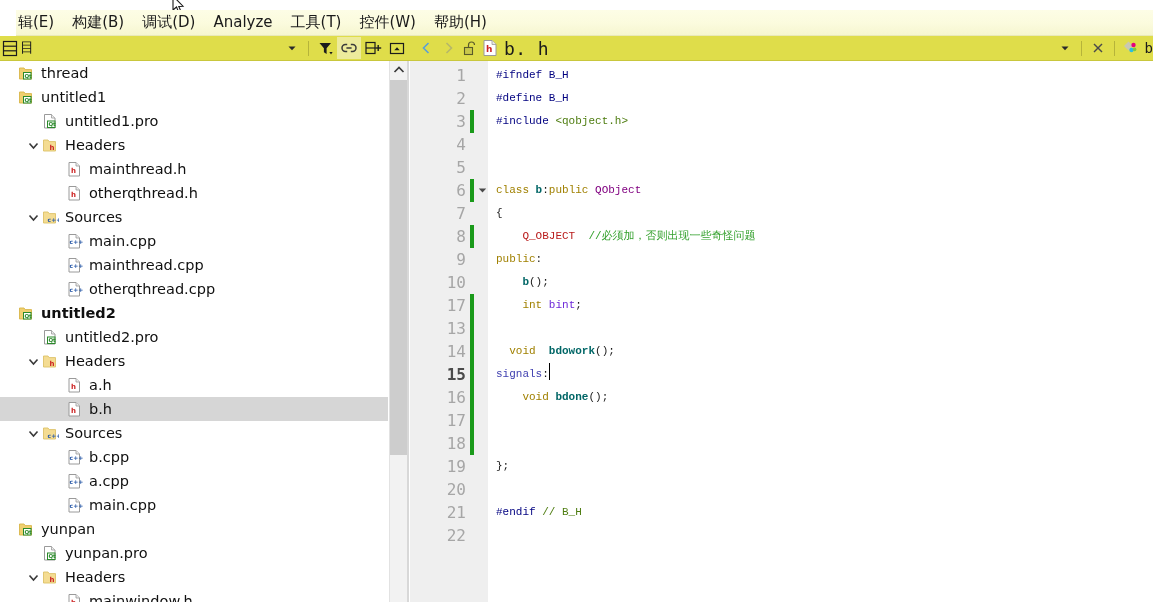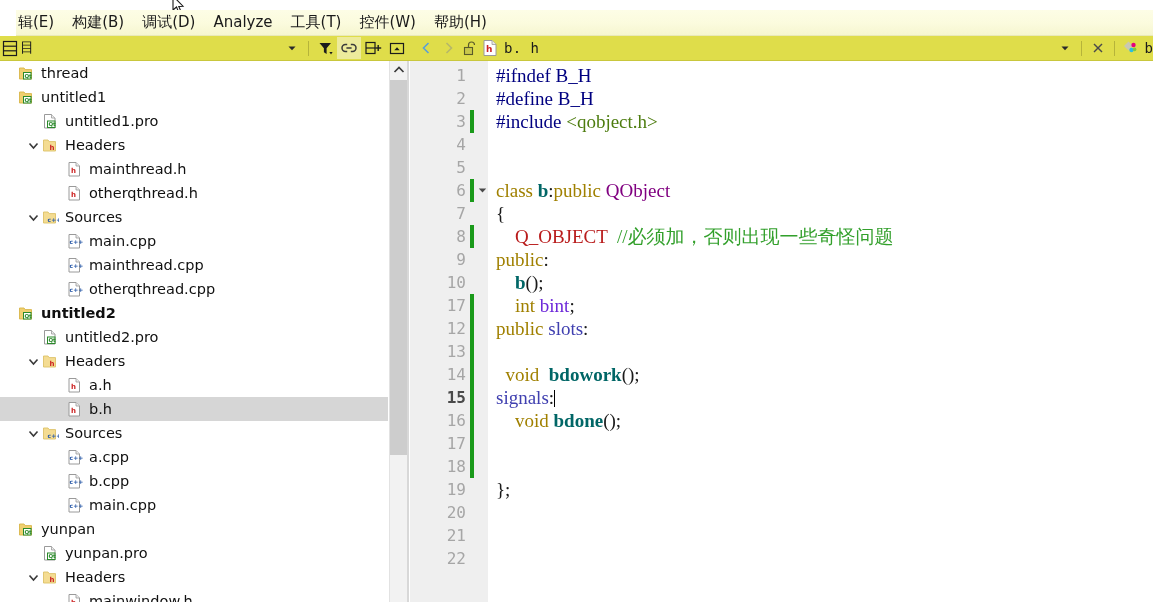--- a/index.html
+++ b/index.html
@@ -82,21 +82,21 @@
   .tb-right {
     flex: 1; display: flex; align-items: center;
     height: 25px; padding-left: 6px;
   }
   .nav-arrow { width: 22px; height: 22px; display: flex; align-items: center; justify-content: center; }
   .fileicon-h {
     width: 14px; height: 16px; position: relative;
     margin-left: 2px;
   }
   .tb-filename {
-    font-size: 14px; color: #1b1b1b; margin-left: 7px;
+    font-size: 18px; color: #1b1b1b; margin-left: 7px;
     font-family: "DejaVu Sans Mono", monospace;
     letter-spacing: 0.4px;
   }
   .tb-dropdown-spacer { flex: 1; }
   .tb-symbol-label {
     font-size: 14px; color: #1b1b1b; margin-left: 2px;
     font-family: "DejaVu Sans Mono", monospace;
   }
 
   
@@ -181,25 +181,25 @@
   .cline.current .lnum { color: #4a4a4a; font-weight: bold; }
   .chgmark {
     width: 4px; height: 23px; margin-left: 4px; flex: 0 0 auto;
   }
   .chgmark.on { background: #1a9a1a; }
   .foldbox {
     width: 16px; height: 23px; flex: 0 0 auto;
     display: flex; align-items: center; justify-content: center;
   }
   .ctext {
-    font-size: 19px;
+    font-size: 11px;
     line-height: 23px;
     white-space: pre;
     padding-left: 6px;
-    font-family: Liberation Serif, serif;
+    font-family: Liberation Mono, monospace;
   }
   
   .tk-pre    { color: #000080; }
   .tk-str    { color: #4d7c0f; }
   .tk-cmt    { color: #33a02c; }
   .tk-kw     { color: #a08000; }
   .tk-type   { color: #800080; }
   .tk-fn     { color: #006666; font-weight: bold; }
   .tk-var    { color: #6d28d9; }
   .tk-plain  { color: #1a1a1a; }
@@ -506,31 +506,31 @@
         <span class="tree-label">Sources</span>
       </div>
       <div class="tree-row">
         <span style="display: inline-block; flex: 0 0 auto; width: 48px;"></span>
         <span class="chevron"></span>
         <span class="tree-icon"><svg width="17" height="17" viewBox="0 0 17 17">
             <path d="M3 1.5 L10 1.5 L13.5 5 L13.5 15 L3 15 Z" fill="#ffffff" stroke="#9a9a9a" stroke-width="1"></path>
             <path d="M10 1.5 L10 5 L13.5 5" fill="#ececec" stroke="#9a9a9a" stroke-width="0.8"></path>
             <text x="3.6" y="11.4" font-family="DejaVu Sans, sans-serif" font-size="6" font-weight="bold" fill="#2a5aa8">c++</text>
           </svg></span>
+        <span class="tree-label">b.cpp</span>
+      </div>
+      <div class="tree-row">
+        <span style="display: inline-block; flex: 0 0 auto; width: 48px;"></span>
+        <span class="chevron"></span>
+        <span class="tree-icon"><svg width="17" height="17" viewBox="0 0 17 17">
+            <path d="M3 1.5 L10 1.5 L13.5 5 L13.5 15 L3 15 Z" fill="#ffffff" stroke="#9a9a9a" stroke-width="1"></path>
+            <path d="M10 1.5 L10 5 L13.5 5" fill="#ececec" stroke="#9a9a9a" stroke-width="0.8"></path>
+            <text x="3.6" y="11.4" font-family="DejaVu Sans, sans-serif" font-size="6" font-weight="bold" fill="#2a5aa8">c++</text>
+          </svg></span>
         <span class="tree-label">a.cpp</span>
-      </div>
-      <div class="tree-row">
-        <span style="display: inline-block; flex: 0 0 auto; width: 48px;"></span>
-        <span class="chevron"></span>
-        <span class="tree-icon"><svg width="17" height="17" viewBox="0 0 17 17">
-            <path d="M3 1.5 L10 1.5 L13.5 5 L13.5 15 L3 15 Z" fill="#ffffff" stroke="#9a9a9a" stroke-width="1"></path>
-            <path d="M10 1.5 L10 5 L13.5 5" fill="#ececec" stroke="#9a9a9a" stroke-width="0.8"></path>
-            <text x="3.6" y="11.4" font-family="DejaVu Sans, sans-serif" font-size="6" font-weight="bold" fill="#2a5aa8">c++</text>
-          </svg></span>
-        <span class="tree-label">b.cpp</span>
       </div>
       <div class="tree-row">
         <span style="display: inline-block; flex: 0 0 auto; width: 48px;"></span>
         <span class="chevron"></span>
         <span class="tree-icon"><svg width="17" height="17" viewBox="0 0 17 17">
             <path d="M3 1.5 L10 1.5 L13.5 5 L13.5 15 L3 15 Z" fill="#ffffff" stroke="#9a9a9a" stroke-width="1"></path>
             <path d="M10 1.5 L10 5 L13.5 5" fill="#ececec" stroke="#9a9a9a" stroke-width="0.8"></path>
             <text x="3.6" y="11.4" font-family="DejaVu Sans, sans-serif" font-size="6" font-weight="bold" fill="#2a5aa8">c++</text>
           </svg></span>
         <span class="tree-label">main.cpp</span>
@@ -658,26 +658,20 @@
           <span class="foldbox"></span>
           <span class="ctext"><span class="tk-plain">    </span><span class="tk-fn">b</span><span class="tk-plain">();</span></span>
         </div>
         <div class="cline">
           <span class="lnum">17</span>
           <span class="chgmark on"></span>
           <span class="foldbox"></span>
           <span class="ctext"><span class="tk-plain">    </span><span class="tk-kw">int</span><span class="tk-plain"> </span><span class="tk-var">bint</span><span class="tk-plain">;</span></span>
         </div>
         <div class="cline">
-          <span class="lnum">12</span>
-          <span class="chgmark on"></span>
-          <span class="foldbox"></span>
-          <span class="ctext"><span class="tk-kw">public</span><span class="tk-plain"> </span><span class="tk-sig">slots</span><span class="tk-plain">:</span></span>
-        </div>
-        <div class="cline">
           <span class="lnum">13</span>
           <span class="chgmark on"></span>
           <span class="foldbox"></span>
           <span class="ctext"></span>
         </div>
         <div class="cline">
           <span class="lnum">14</span>
           <span class="chgmark on"></span>
           <span class="foldbox"></span>
           <span class="ctext"><span class="tk-plain">  </span><span class="tk-kw">void</span><span class="tk-plain">  </span><span class="tk-fn">bdowork</span><span class="tk-plain">();</span></span>
@@ -715,20 +709,21 @@
         <div class="cline">
           <span class="lnum">20</span>
           <span class="chgmark"></span>
           <span class="foldbox"></span>
           <span class="ctext"></span>
         </div>
         <div class="cline">
           <span class="lnum">21</span>
           <span class="chgmark"></span>
           <span class="foldbox"></span>
+          <span class="ctext"><span class="tk-pre">#endif </span><span class="tk-str">// B_H</span></span>
         </div>
         <div class="cline">
           <span class="lnum">22</span>
           <span class="chgmark"></span>
           <span class="foldbox"></span>
           <span class="ctext"></span>
         </div>
       </div>
   </div>
 

